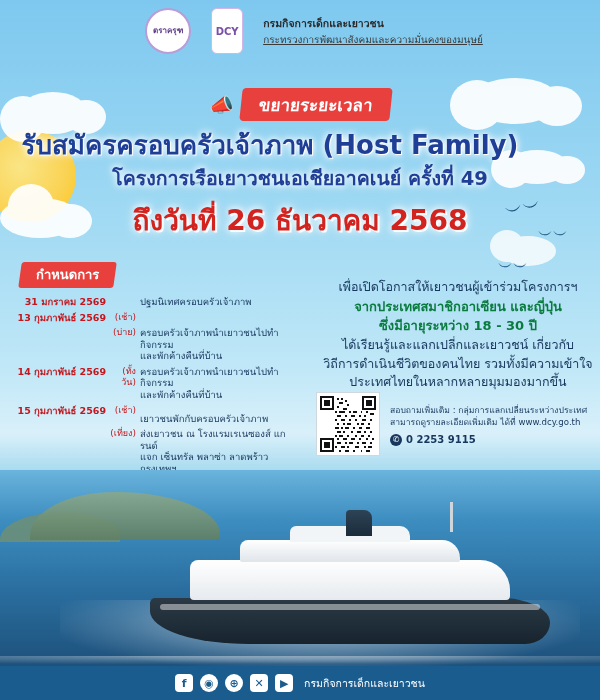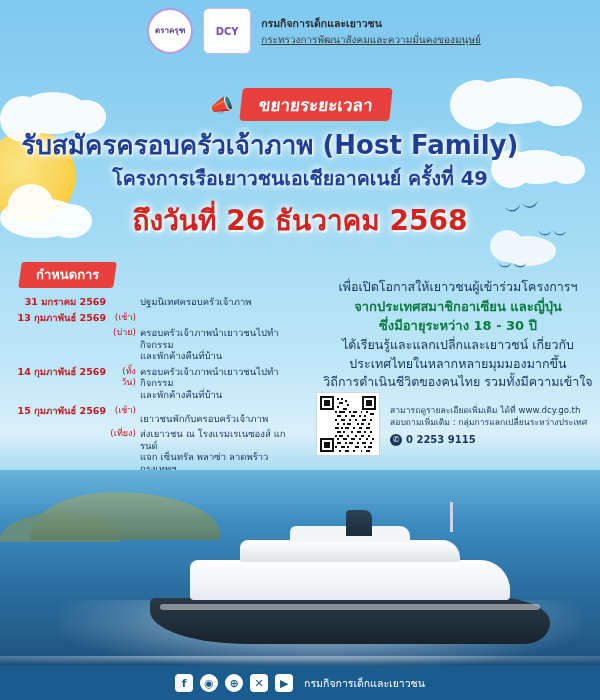--- a/index.html
+++ b/index.html
@@ -40,40 +40,40 @@
     width: 92px; height: 92px; border-radius: 50%;
     background: radial-gradient(circle at 40% 40%, #ffe680 0%, #ffd24a 60%, #ffc400 100%);
     opacity: .95;
   }
 
   .bird { position: absolute; color: #1a4f7a; font-size: 18px; line-height: 1; }
 
   
   .logos {
     position: absolute; top: 8px; left: 0; width: 600px;
-    display: flex; justify-content: center; align-items: center; gap: 10px; padding-left: 28px;
+    display: flex; justify-content: center; align-items: center; gap: 20px; padding-left: 28px;
   }
   .logo-badge {
     width: 46px; height: 46px; border-radius: 50%;
     background: #fff; border: 2px solid #b99cd8;
     display: flex; align-items: center; justify-content: center;
     font-size: 8px; color: #5b3a86; text-align: center; line-height: 1.05;
     font-weight: bold;
   }
   .logo-pink {
     width: 80px; height: 46px; border-radius: 8px; background: #fff;
     border: 1px solid #f3c3d6;
     display:flex; align-items:center; justify-content:center; gap:4px;
   }
   .heart-house {
     width: 20px; height: 20px; background: #ec5a9b; position: relative; border-radius: 3px;
   }
   .pink-text { font-size: 11px; font-weight: bold; color: #e2338a; }
   .logo-dcy {
-    width: 48px; height: 46px; background: #fff; border: 1px solid #d2b7e6; border-radius: 6px;
+    width: 32px; height: 46px; background: #fff; border: 1px solid #d2b7e6; border-radius: 6px;
     display:flex; align-items:center; justify-content:center; color:#7a4fa8; font-weight:bold; font-size:10px;
   }
   .min-text { display: flex; flex-direction: column; justify-content: center; }
   .min-text .l1 { font-size: 10.5px; color: #2b2b2b; font-weight: bold; }
   .min-text .l2 { font-size: 10px; color: #3a3a3a; text-decoration: underline; }
 
   
   .ribbon {
     position: absolute; top: 88px; left: 0; width: 600px;
     display: flex; justify-content: center; align-items: center; gap: 6px;
@@ -276,22 +276,22 @@
 แจก เซ็นทรัล พลาซ่า ลาดพร้าว กรุงเทพฯ</div>
         </div>
       </div>
   </div>
 
   <div class="rblock" id="rblock">
       <div class="rline">เพื่อเปิดโอกาสให้เยาวชนผู้เข้าร่วมโครงการฯ</div>
       <div class="rline hl">จากประเทศสมาชิกอาเซียน และญี่ปุ่น</div>
       <div class="rline hl">ซึ่งมีอายุระหว่าง 18 - 30 ปี</div>
       <div class="rline">ได้เรียนรู้และแลกเปลี่กและเยาวชน์ เกี่ยวกับ</div>
+      <div class="rline">วิถีการดำเนินชีวิตของคนไทย รวมทั้งมีความเข้าใจ</div>
       <div class="rline">ประเทศไทยในหลากหลายมุมมองมากขึ้น</div>
-      <div class="rline">วิถีการดำเนินชีวิตของคนไทย รวมทั้งมีความเข้าใจ</div>
     </div>
 
   <div class="qr-wrap">
     <div class="qr">
       <svg class="qr-inner" viewBox="0 0 29 29" shape-rendering="crispEdges">
         <rect width="29" height="29" fill="#fff"></rect>
         <g fill="#111">
           <rect x="0" y="0" width="7" height="1"></rect>
             <rect x="0" y="6" width="7" height="1"></rect>
           <rect x="0" y="0" width="1" height="7"></rect>
@@ -378,22 +378,22 @@
           <rect x="13" y="28" width="2" height="1"></rect>
             <rect x="17" y="28" width="1" height="1"></rect>
           <rect x="21" y="28" width="1" height="1"></rect>
             <rect x="24" y="28" width="2" height="1"></rect>
         </g>
       </svg>
     </div>
   </div>
 
   <div class="contact">
+    <div>สอบถามเพิ่มเติม : กลุ่มการแลกเปลี่ยนระหว่างประเทศ</div>
     <div>สามารถดูรายละเอียดเพิ่มเติม ได้ที่ www.dcy.go.th</div>
-    <div>สอบถามเพิ่มเติม : กลุ่มการแลกเปลี่ยนระหว่างประเทศ</div>
     <div class="phone">
       <span class="phone-ic">✆</span>
       <span>0 2253 9115</span>
     </div>
   </div>
 
   <div class="sea"></div>
   <div class="island2"></div>
   <div class="island"></div>
   <div class="wake"></div>

